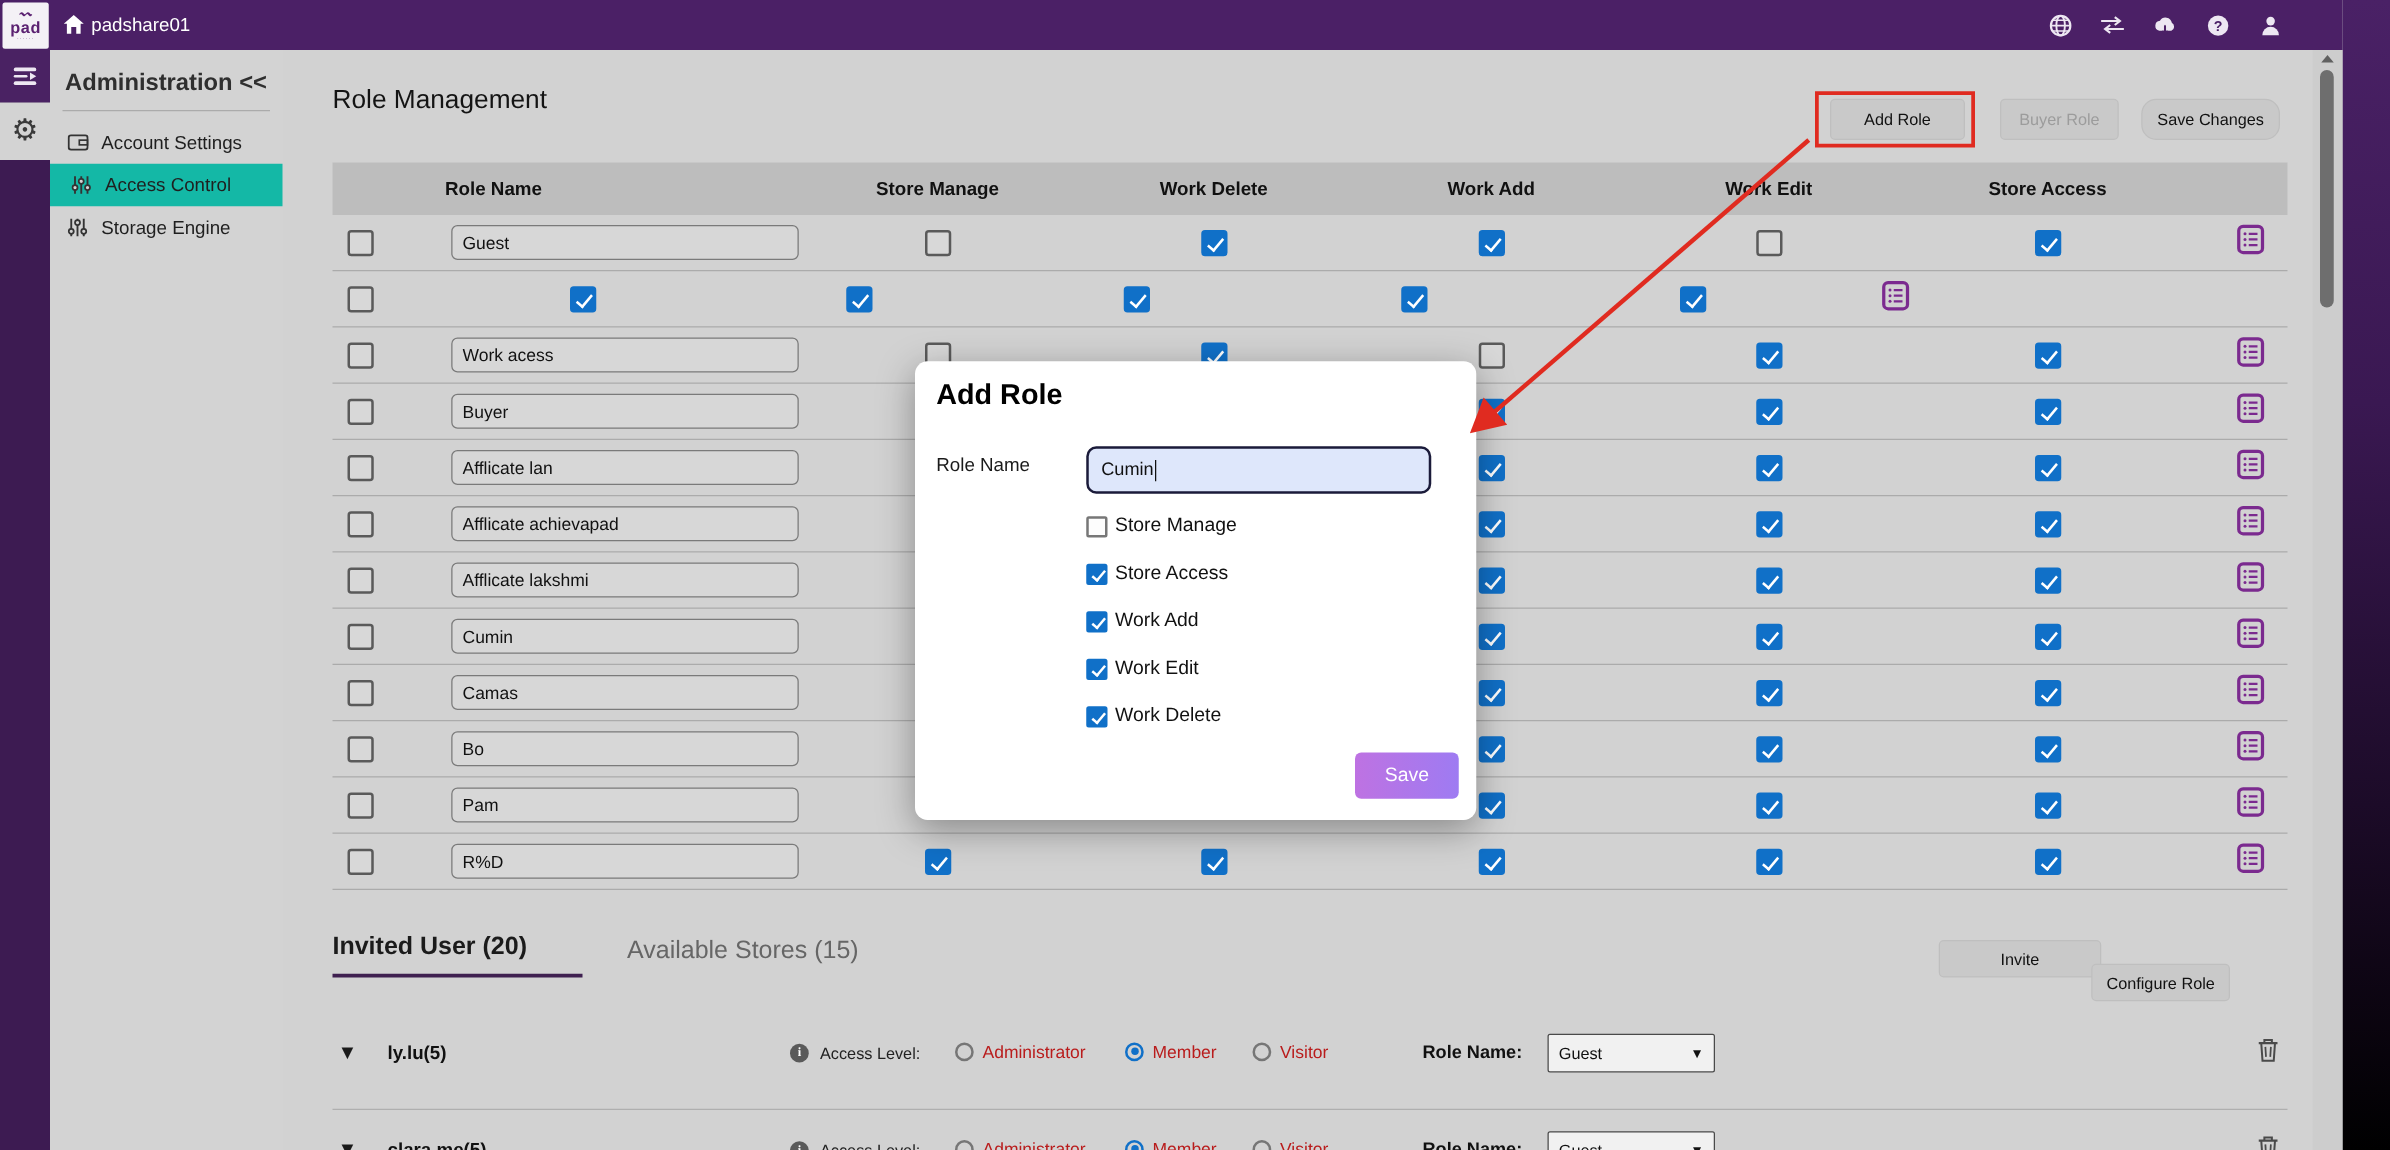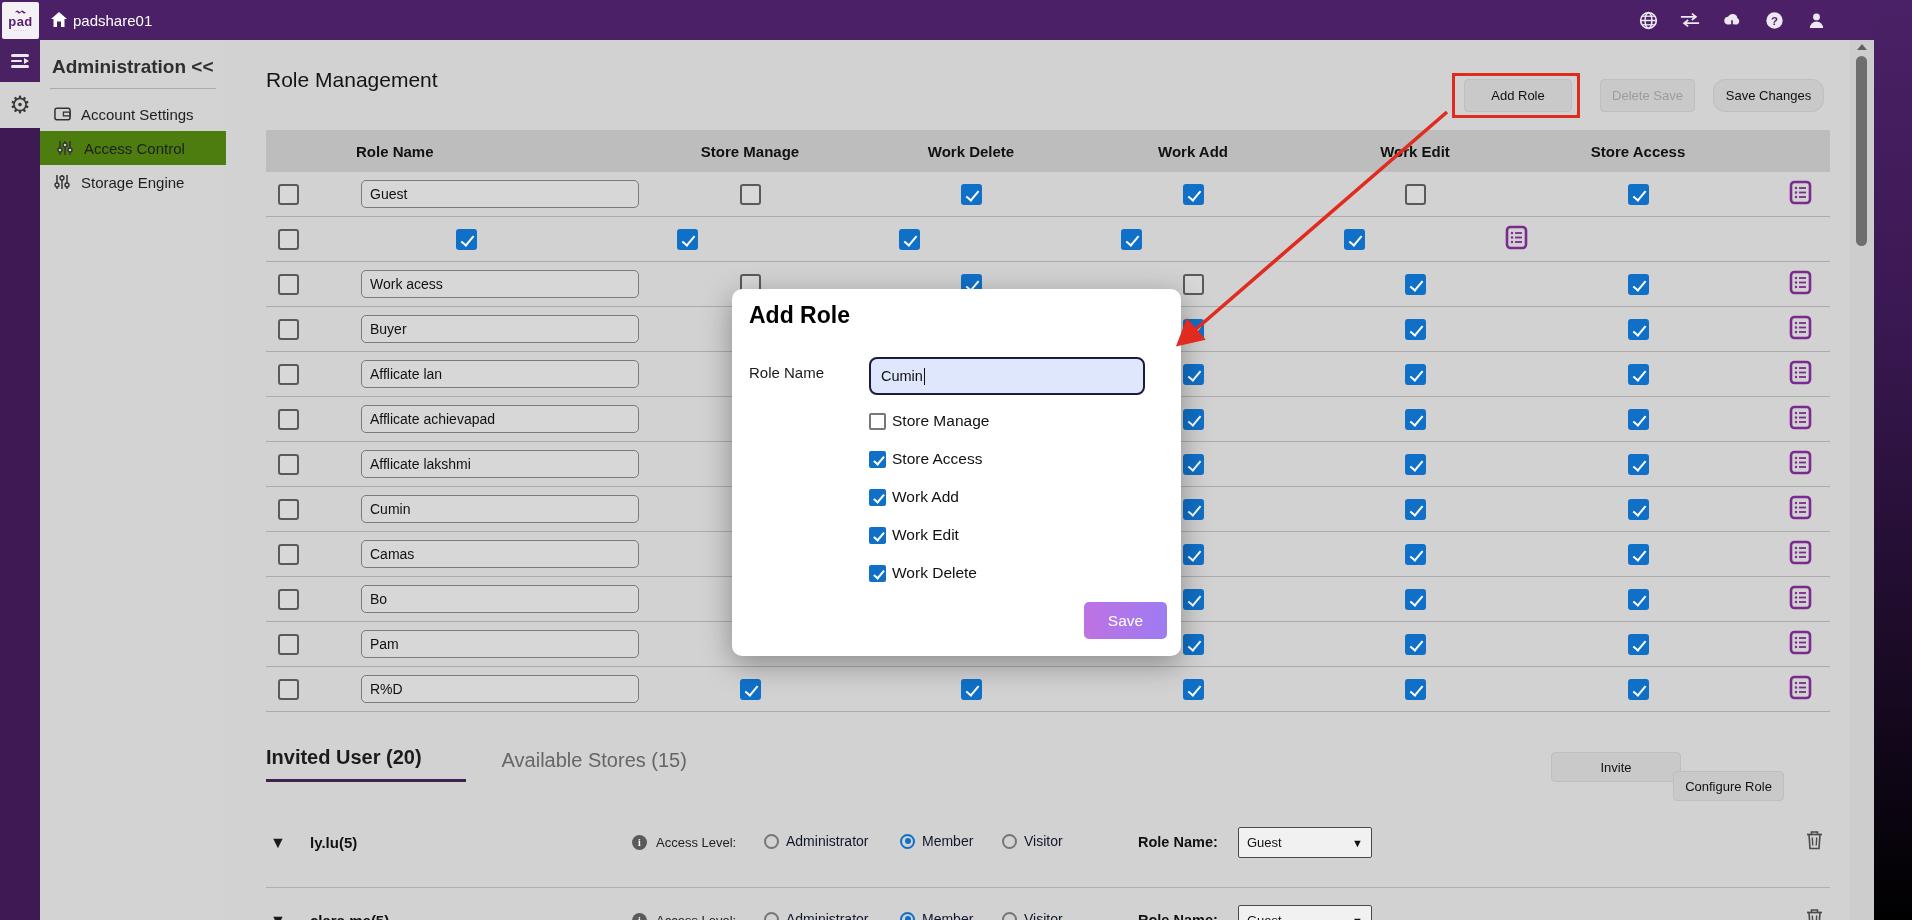--- a/index.html
+++ b/index.html
@@ -34,21 +34,21 @@
   .hamb-icon { position:relative; width:18px; height:14px; }
   .hamb-icon i { position:absolute; left:0; width:18px; height:2.6px; background:#EDE7F2; border-radius:2px; }
   .hamb-icon i:nth-child(1){ top:0; } .hamb-icon i:nth-child(2){ top:5.6px; width:11px; } .hamb-icon i:nth-child(3){ top:11.2px; }
   .hamb-arrow { position:absolute; right:0; top:3.6px; width:0; height:0; border-top:3.4px solid transparent; border-bottom:3.4px solid transparent; border-left:5px solid #EDE7F2; }
 
   
   .side-panel { position:absolute; left:40px; top:40px; width:186px; height:880px; background:#D3D3D3; z-index:19; }
   .side-title { font-size:19px; font-weight:bold; color:#2F2F2F; padding:16px 0 10px 12px; }
   .side-divider { height:1px; background:#ABABAB; margin:0 10px 8px 10px; }
   .side-item { display:flex; align-items:center; gap:10px; height:34px; padding-left:13px; font-size:15px; color:#1F1F1F; cursor:pointer; }
-  .side-item.active { background:#4d7c0f;padding-left:16px; }
+  .side-item.active { background:#14b8a6;padding-left:16px; }
   .side-ic { width:18px; height:18px; flex:0 0 18px; display:flex; align-items:center; justify-content:center; }
 
   
   .main { position:absolute; left:226px; top:40px; width:1624px; height:880px; background:#D2D2D2; }
   .page-title { position:absolute; left:40px; top:28px; font-size:21px; color:#141414; }
   .btn { display:inline-flex; align-items:center; justify-content:center; background:#C9C9C9; border:1px solid #BFBFBF; border-radius:4px; font-size:13px; color:#111; cursor:pointer; font-family:inherit; }
   .btn[disabled] { color:#9C9C9C; cursor:default; }
   .toolbar-add { position:absolute; left:1238px; top:39px; width:108px; height:33px; }
   .toolbar-del { position:absolute; left:1374px; top:39px; width:95px; height:33px; }
   .toolbar-save { position:absolute; left:1487px; top:39px; width:111px; height:33px;border-radius:12px; }
@@ -80,21 +80,21 @@
   .users { position:absolute; left:40px; top:770px; width:1564px; }
   .user-row { position:relative; height:78px; border-bottom:1px solid #AFAFAF; }
   .u-exp { position:absolute; left:4px; top:24px; font-size:16px; color:#1A1A1A; cursor:pointer; }
   .u-name { position:absolute; left:44px; top:24px; font-size:15px; font-weight:bold; color:#111; }
   .u-info { position:absolute; left:366px; top:25px; width:15px; height:15px; background:#5A5A5A; border-radius:50%; color:#fff; font-size:10px; font-weight:bold; display:flex; align-items:center; justify-content:center; font-family:"Liberation Serif",serif; }
   .u-access { position:absolute; left:390px; top:25px; font-size:13px; color:#222; }
   .radio-pair { position:absolute; top:23px; display:flex; align-items:center; gap:7px; cursor:pointer; }
   .radio { width:15px; height:15px; border:2px solid #767676; border-radius:50%; background:transparent; position:relative; }
   .radio.checked { border-color:#1070C8; }
   .radio.checked::after { content:""; position:absolute; left:2.5px; top:2.5px; width:6px; height:6px; border-radius:50%; background:#1070C8; }
-  .radio-lbl { font-size:14px; color:#0f172a; }
+  .radio-lbl { font-size:14px; color:#b91c1c; }
   .u-rolelbl { position:absolute; left:872px; top:24px; font-size:14.5px; font-weight:bold; color:#111; }
   .u-select { position:absolute; left:972px; top:17px; width:134px; height:31px; background:#F1F1F1; border:1px solid #4A4A4A; border-radius:2px; display:flex; align-items:center; justify-content:space-between; padding:0 8px; font-size:13px; color:#111; cursor:pointer; }
   .sel-chev { font-size:11px; color:#111; }
   .u-trash { position:absolute; left:1540px; top:20px; cursor:pointer; }
 
   
   .modal { position:absolute; left:732px; top:289px; width:449px; height:367px; background:#FFFFFF; border-radius:10px;
     box-shadow:0 8px 30px rgba(0,0,0,0.35); z-index:40; }
   .m-title { position:absolute; left:17px; top:13px; font-size:23px; font-weight:bold; color:#000; }
   .m-label { position:absolute; left:17px; top:75px; font-size:15px; color:#1A1A1A; }
@@ -221,21 +221,21 @@
           </svg>
       </span>
       <span>Storage Engine</span>
     </div>
   </div>
 
   <div class="main">
     <div class="page-title">Role Management</div>
 
     <button class="btn toolbar-add">Add Role</button>
-    <button class="btn toolbar-del" disabled="">Delete Save</button>
+    <button class="btn toolbar-del" disabled="">Buyer Role</button>
     <button class="btn toolbar-save">Save Changes</button>
     <div class="red-box"></div>
 
     <div class="table">
       <div class="thead">
         <div class="c1"></div>
         <div class="c2">Role Name</div>
         <div class="c3 ct">Store Manage</div>
         <div class="c4 ct">Work Delete</div>
         <div class="c5 ct">Work Add</div>

